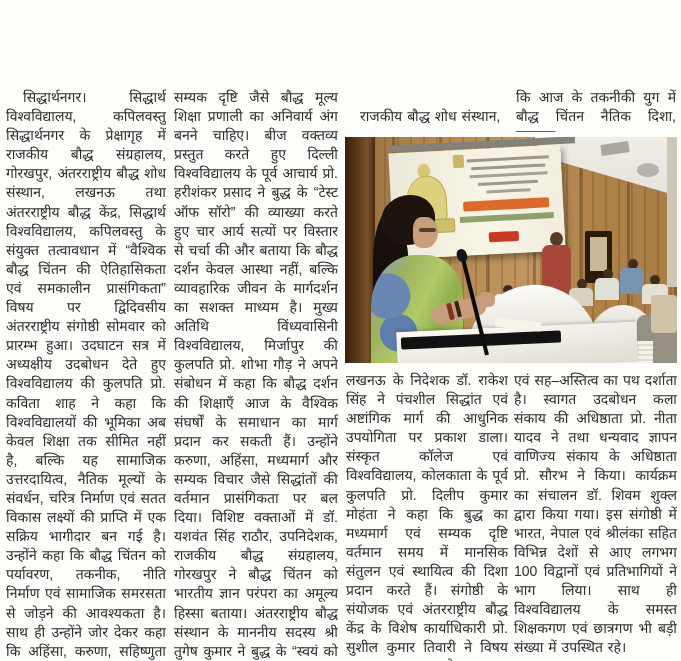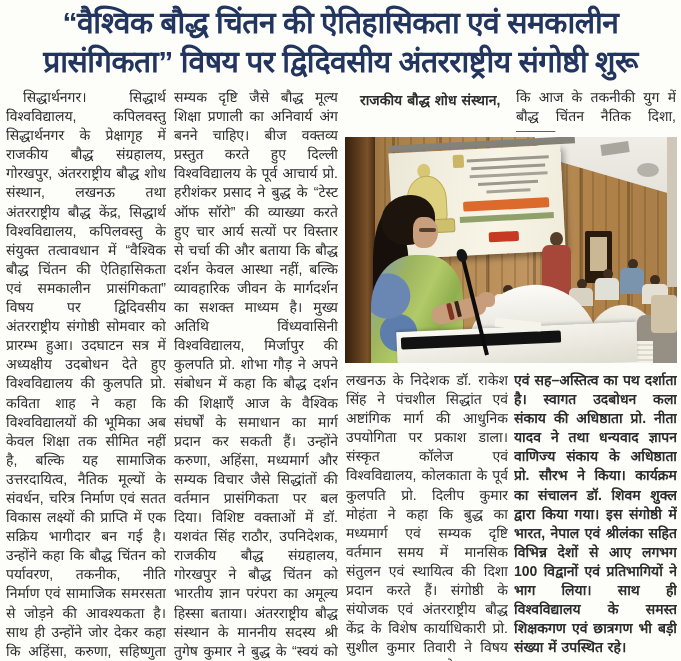--- a/index.html
+++ b/index.html
@@ -18,24 +18,24 @@
   .headline .hl{font-size:30px;line-height:39px;white-space:nowrap;}
 
   
   .col{
     position:absolute;font-size:14px;line-height:19.1px;color:#2d2d2d;
     text-align:justify;overflow:hidden;word-spacing:1px;
   }
   .c1{left:6px;  top:88px; width:160px;height:572px;text-indent:17px;}
   .c2{left:174px;top:88px; width:164px;height:572px;}
   .c3a{left:346px;top:88px;width:162px;height:22px;}
-  .c3a2{left:346px;top:91px;width:162px;height:24px;text-indent:14px;font-weight:bold;}
+  .c3a2{left:346px;top:107px;width:162px;height:24px;text-indent:14px;}
   .c4a{left:516px;top:88px;width:160px;height:44px;}
   .c3b{left:346px;top:371px;width:162px;height:290px;}
-  .c4b{left:514px;top:371px;width:163px;height:290px;font-weight:bold;}
+  .c4b{left:514px;top:371px;width:163px;height:290px;}
 
   
   .photo{
     position:absolute;left:345px;top:137px;width:332px;height:226px;
     overflow:hidden;background:#b08a52;
   }
   .photo div{position:absolute;}
   .p-bg{left:0;top:0;width:100%;height:100%;
     background:linear-gradient(90deg,#7d5a30 0%,#a67c48 12%,#b58a52 30%,#c09561 55%,#b08249 75%,#a87e47 100%);}
   .p-grain{left:0;top:0;width:100%;height:100%;
@@ -109,24 +109,20 @@
   .p-paper1{left:150px;top:183px;width:46px;height:9px;background:#f6f4ea;transform:rotate(6deg);}
   .p-mic-arm{left:140px;top:120px;width:4px;height:98px;background:#0c0c0c;
     transform:rotate(-14deg);transform-origin:50% 100%;}
   .p-mic-head{left:112px;top:112px;width:10px;height:13px;background:#151515;border-radius:45%;transform:rotate(-20deg);}
 </style>
 </head>
 <body>
 
 <div class="page">
 
-  <div class="headline">
-    <div class="hl">“वैश्विक बौद्ध चिंतन की ऐतिहासिकता एवं समकालीन</div>
-    <div class="hl">प्रासंगिकता” विषय पर द्विदिवसीय अंतरराष्ट्रीय संगोष्ठी शुरू</div>
-  </div>
 
   <div class="col c1">सिद्धार्थनगर। सिद्धार्थ विश्वविद्यालय, कपिलवस्तु सिद्धार्थनगर के प्रेक्षागृह में राजकीय बौद्ध संग्रहालय, गोरखपुर, अंतरराष्ट्रीय बौद्ध शोध संस्थान, लखनऊ तथा अंतरराष्ट्रीय बौद्ध केंद्र, सिद्धार्थ विश्वविद्यालय, कपिलवस्तु के संयुक्त तत्वावधान में “वैश्विक बौद्ध चिंतन की ऐतिहासिकता एवं समकालीन प्रासंगिकता” विषय पर द्विदिवसीय अंतरराष्ट्रीय संगोष्ठी सोमवार को प्रारम्भ हुआ। उदघाटन सत्र में अध्यक्षीय उदबोधन देते हुए विश्वविद्यालय की कुलपति प्रो. कविता शाह ने कहा कि विश्वविद्यालयों की भूमिका अब केवल शिक्षा तक सीमित नहीं है, बल्कि यह सामाजिक उत्तरदायित्व, नैतिक मूल्यों के संवर्धन, चरित्र निर्माण एवं सतत विकास लक्ष्यों की प्राप्ति में एक सक्रिय भागीदार बन गई है। उन्होंने कहा कि बौद्ध चिंतन को पर्यावरण, तकनीक, नीति निर्माण एवं सामाजिक समरसता से जोड़ने की आवश्यकता है। साथ ही उन्होंने जोर देकर कहा कि अहिंसा, करुणा, सहिष्णुता और</div>
   <div class="col c2">सम्यक दृष्टि जैसे बौद्ध मूल्य शिक्षा प्रणाली का अनिवार्य अंग बनने चाहिए। बीज वक्तव्य प्रस्तुत करते हुए दिल्ली विश्वविद्यालय के पूर्व आचार्य प्रो. हरीशंकर प्रसाद ने बुद्ध के “टेस्ट ऑफ सॉरो” की व्याख्या करते हुए चार आर्य सत्यों पर विस्तार से चर्चा की और बताया कि बौद्ध दर्शन केवल आस्था नहीं, बल्कि व्यावहारिक जीवन के मार्गदर्शन का सशक्त माध्यम है। मुख्य अतिथि विंध्यवासिनी विश्वविद्यालय, मिर्जापुर की कुलपति प्रो. शोभा गौड़ ने अपने संबोधन में कहा कि बौद्ध दर्शन की शिक्षाएँ आज के वैश्विक संघर्षों के समाधान का मार्ग प्रदान कर सकती हैं। उन्होंने करुणा, अहिंसा, मध्यमार्ग और सम्यक विचार जैसे सिद्धांतों की वर्तमान प्रासंगिकता पर बल दिया। विशिष्ट वक्ताओं में डॉ. यशवंत सिंह राठौर, उपनिदेशक, राजकीय बौद्ध संग्रहालय, गोरखपुर ने बौद्ध चिंतन को भारतीय ज्ञान परंपरा का अमूल्य हिस्सा बताया। अंतरराष्ट्रीय बौद्ध संस्थान के माननीय सदस्य श्री तुगेष कुमार ने बुद्ध के “स्वयं को जानो” जैसे विचारों को समकालीन</div>
   <div class="col c3a2">राजकीय बौद्ध शोध संस्थान,</div>
   <div class="col c4a">कि आज के तकनीकी युग में बौद्ध चिंतन नैतिक दिशा, मानवता</div>
   <div class="col c3b">लखनऊ के निदेशक डॉ. राकेश सिंह ने पंचशील सिद्धांत एवं अष्टांगिक मार्ग की आधुनिक उपयोगिता पर प्रकाश डाला। संस्कृत कॉलेज एवं विश्वविद्यालय, कोलकाता के पूर्व कुलपति प्रो. दिलीप कुमार मोहंता ने कहा कि बुद्ध का मध्यमार्ग एवं सम्यक दृष्टि वर्तमान समय में मानसिक संतुलन एवं स्थायित्व की दिशा प्रदान करते हैं। संगोष्ठी के संयोजक एवं अंतरराष्ट्रीय बौद्ध केंद्र के विशेष कार्याधिकारी प्रो. सुशील कुमार तिवारी ने विषय प्रस्तावना प्रस्तुत करते हुए कहा</div>
   <div class="col c4b">एवं सह–अस्तित्व का पथ दर्शाता है। स्वागत उदबोधन कला संकाय की अधिष्ठाता प्रो. नीता यादव ने तथा धन्यवाद ज्ञापन वाणिज्य संकाय के अधिष्ठाता प्रो. सौरभ ने किया। कार्यक्रम का संचालन डॉ. शिवम शुक्ल द्वारा किया गया। इस संगोष्ठी में भारत, नेपाल एवं श्रीलंका सहित विभिन्न देशों से आए लगभग 100 विद्वानों एवं प्रतिभागियों ने भाग लिया। साथ ही विश्वविद्यालय के समस्त शिक्षकगण एवं छात्रगण भी बड़ी संख्या में उपस्थित रहे।</div>
 
   <div class="photo" role="img" aria-label="संगोष्ठी में पोडियम पर माइक के सामने संबोधित करती हुईं वक्ता; पीछे प्रोजेक्शन स्क्रीन पर बुद्ध चित्र सहित बैनर, लकड़ी की दीवारें एवं बैठे हुए श्रोता">
     <div class="p-bg"></div>

